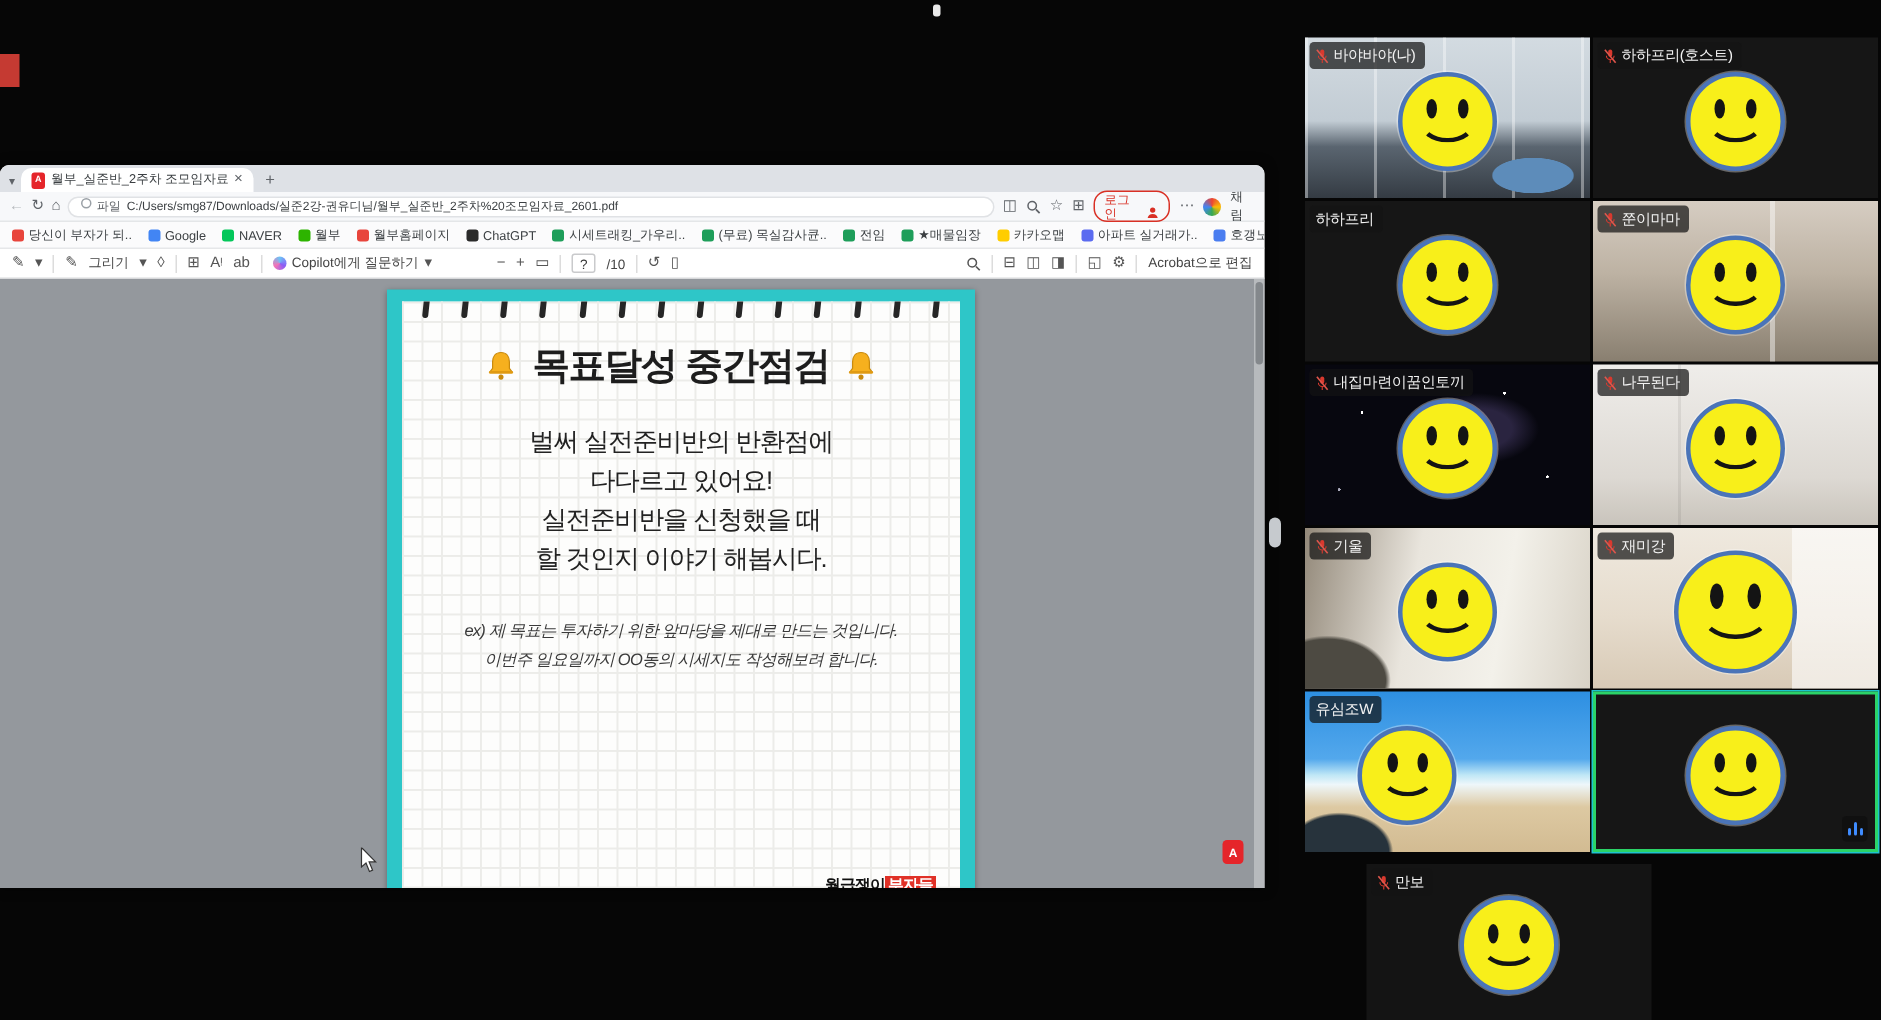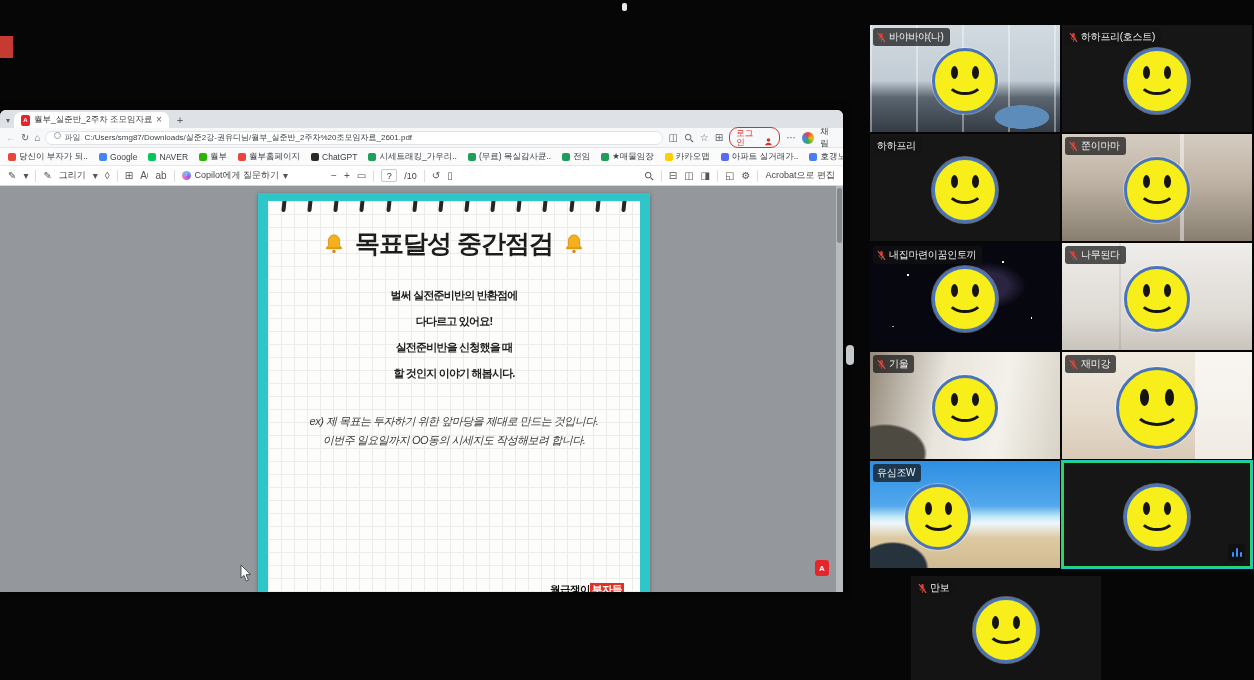--- a/index.html
+++ b/index.html
@@ -51,21 +51,21 @@
 
   .pdfcontent{position:relative;height:406px;background:#94989d;overflow:hidden;}
   .slide{position:absolute;left:234px;top:7px;width:392px;height:426px;background:#2ec6c8;box-shadow:0 1px 4px rgba(0,0,0,.35);margin-left:24px;}
   .page{position:absolute;left:10px;right:10px;top:8px;bottom:10px;background:#fdfdfc;background-image:linear-gradient(#ecece9 1px,transparent 1px),linear-gradient(90deg,#ecece9 1px,transparent 1px);background-size:13px 13px;overflow:hidden;}
   .rings{position:absolute;left:14px;right:14px;top:-2px;display:flex;justify-content:space-between;}
   .ring{width:4px;height:13px;background:#262626;border-radius:2px;transform:rotate(6deg);}
   .doc-title-row{margin-top:26px;display:flex;align-items:center;justify-content:center;gap:9px;}
   .doc-title{font-size:25px;font-weight:bold;color:#1d1d1d;letter-spacing:-1px;}
   .bell{width:24px;height:24px;}
   .doc-body{margin-top:22px;text-align:center;}
-  .doc-body p{margin:0;font-size:11px;line-height:26px;font-weight:bold;color:#222;letter-spacing:-0.8px;}
+  .doc-body p{margin:0;font-size:17px;line-height:26px;font-weight:normal;color:#222;letter-spacing:-0.8px;}
   .doc-ex{margin-top:26px;text-align:center;}
   .doc-ex p{margin:0;font-size:11px;line-height:19px;font-style:italic;color:#3a3a3a;letter-spacing:-0.5px;}
   .doc-logo{position:absolute;right:16px;bottom:12px;font-size:10.5px;font-weight:bold;letter-spacing:-0.5px;}
   .logo-black{color:#111;}
   .logo-red{color:#fff;background:#e03127;padding:0 2px;}
 
   .v-scrollbar{position:absolute;right:0;top:0;bottom:0;width:7px;background:#b7babd;}
   .v-thumb{position:absolute;left:1px;right:1px;top:2px;height:55px;background:#84888c;border-radius:3px;}
   .acrobat-badge{position:absolute;right:14px;bottom:16px;width:14px;height:16px;background:#e5252a;border-radius:3px;color:#fff;font-size:8px;font-weight:bold;display:flex;align-items:center;justify-content:center;}
   .doc-cursor{position:absolute;left:240px;top:379px;width:12px;height:18px;}

